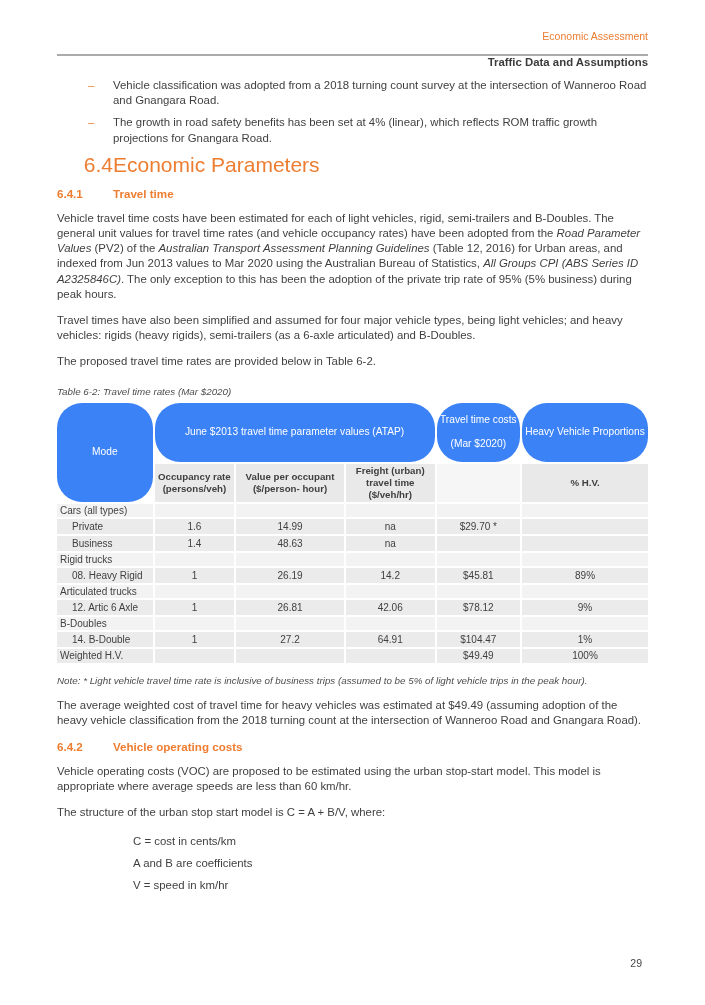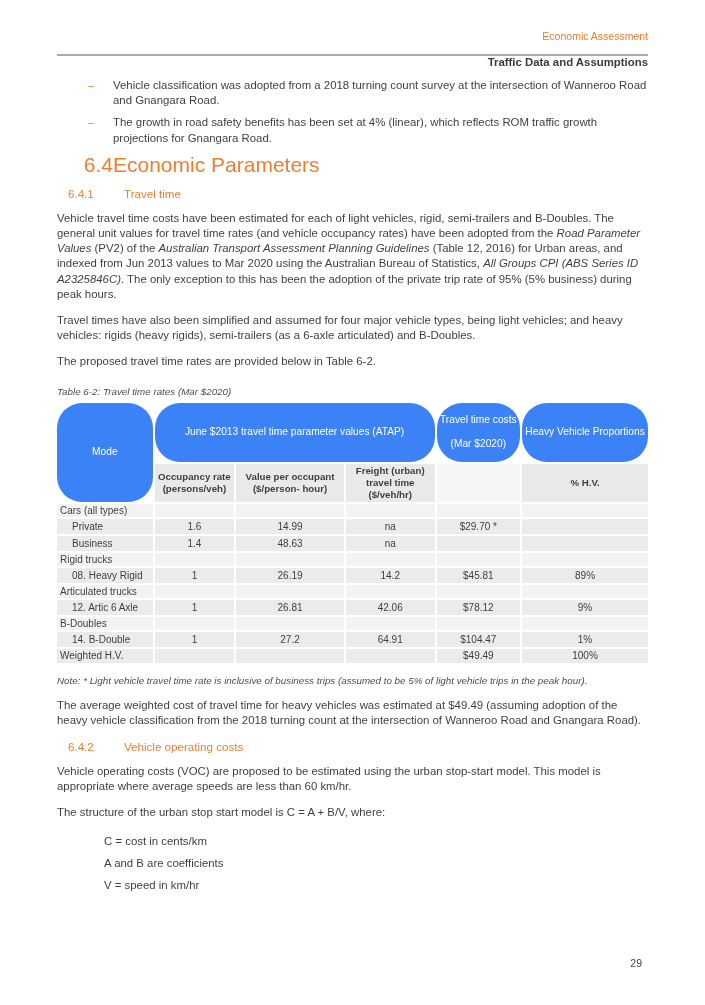--- a/index.html
+++ b/index.html
@@ -13,21 +13,21 @@
     text-align:right; font-size:10.5px; color:#ED7D31;
     padding-bottom:12px; border-bottom:2px solid #ABABAB;
   }
   .h-bold { font-size:11.4px; font-weight:700; color:#3B3B3B;text-align:right; }
   .bullets { margin-top:10px; }
   .bullet { display:flex; margin-bottom:7px; font-size:11.4px; line-height:15.2px; }
   .bullet .dash { width:25px; margin-left:31px; color:#ED7D31; flex:none; }
   .bullet .btxt { flex:1; }
   .h2 { display:flex; margin-top:8px; font-size:21px; font-weight:400; color:#ED7D31; line-height:21px;text-align:right; }
   .h2 .num { width:56px; flex:none; }
-  .h3 { display:flex; margin-top:12px; font-size:11.6px; font-weight:400; color:#ED7D31;margin-left:11px; }
+  .h3 { display:flex; margin-top:12px; font-size:11.6px; font-weight:700; color:#ED7D31; }
   .h3 .num { width:56px; flex:none; }
   p.body { margin-top:11px; font-size:11.4px; line-height:15.2px; }
   .it { font-style:italic; }
   .caption { margin-top:16px; font-size:9.8px; font-style:italic; color:#4D4D4D; }
   table.tt {
     border-collapse:separate; border-spacing:2px; table-layout:fixed;
     width:595px; margin:4px 0 0 -2px; font-size:10px; color:#3F3F3F;
   }
   table.tt td { padding:1px 3px; vertical-align:middle; overflow:hidden; }
   tr.hr1 td {
@@ -41,21 +41,21 @@
     font-size:9.7px; line-height:11.8px; height:38px;
   }
   tr.hr2 td.blankcell { background:#F6F6F6; }
   tr.grp td { background:#F3F3F3; height:13px; }
   tr.dat td { background:#EBEBEB; height:15px; }
   tr.tot td { background:#EBEBEB; height:14px; }
   td.lbl { text-align:left; padding-left:5px; }
   tr.dat td.lbl { padding-left:15px; }
   td.num { text-align:center; }
   .note { margin-top:9px; font-size:9.8px; font-style:italic; color:#4D4D4D; line-height:13px; }
-  .formula { margin:7px 0 0 47px; font-size:11.4px; line-height:15.2px; }
+  .formula { margin:7px 0 0 76px; font-size:11.4px; line-height:15.2px; }
   .formula.first { margin-top:13px; }
   .pageno { position:absolute; right:63px; bottom:36px; font-size:10.5px; color:#454545; }
 </style>
 </head>
 <body>
 
 <div class="page">
 
   <div class="doc-header">
     <span>Economic Assessment</span>

